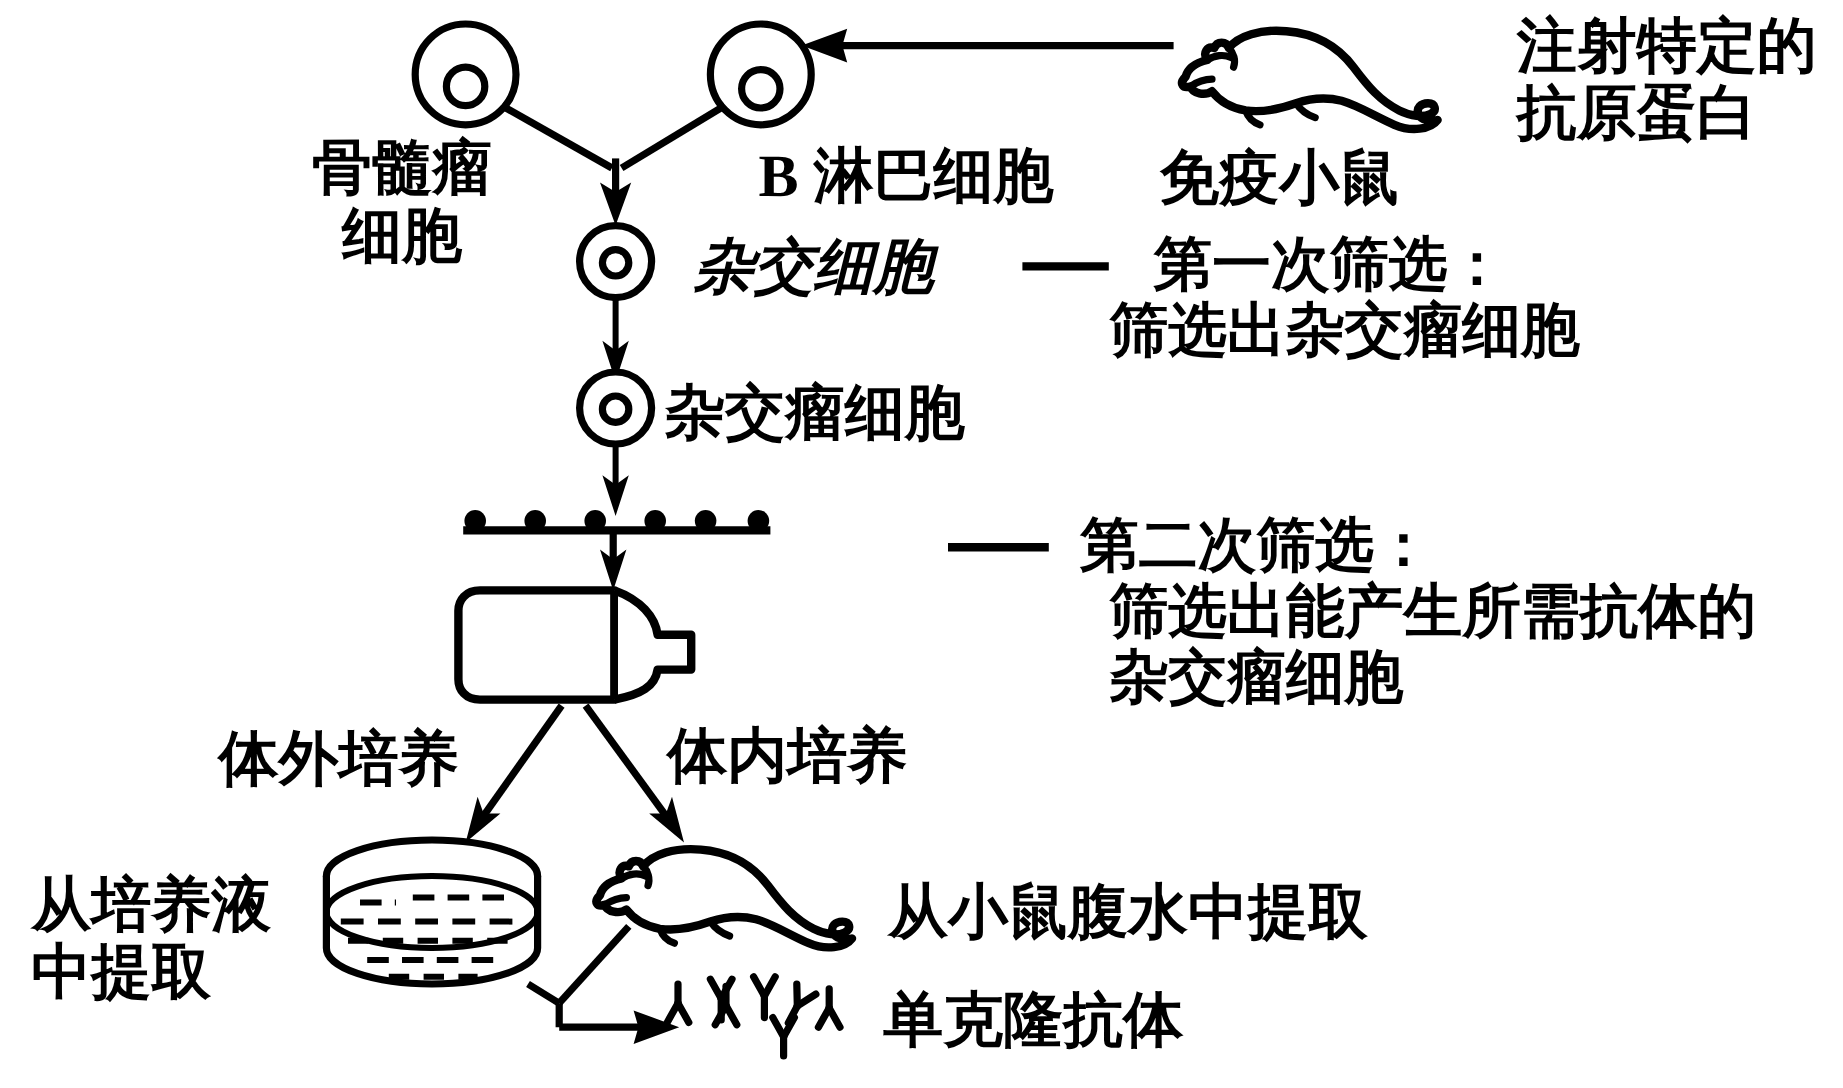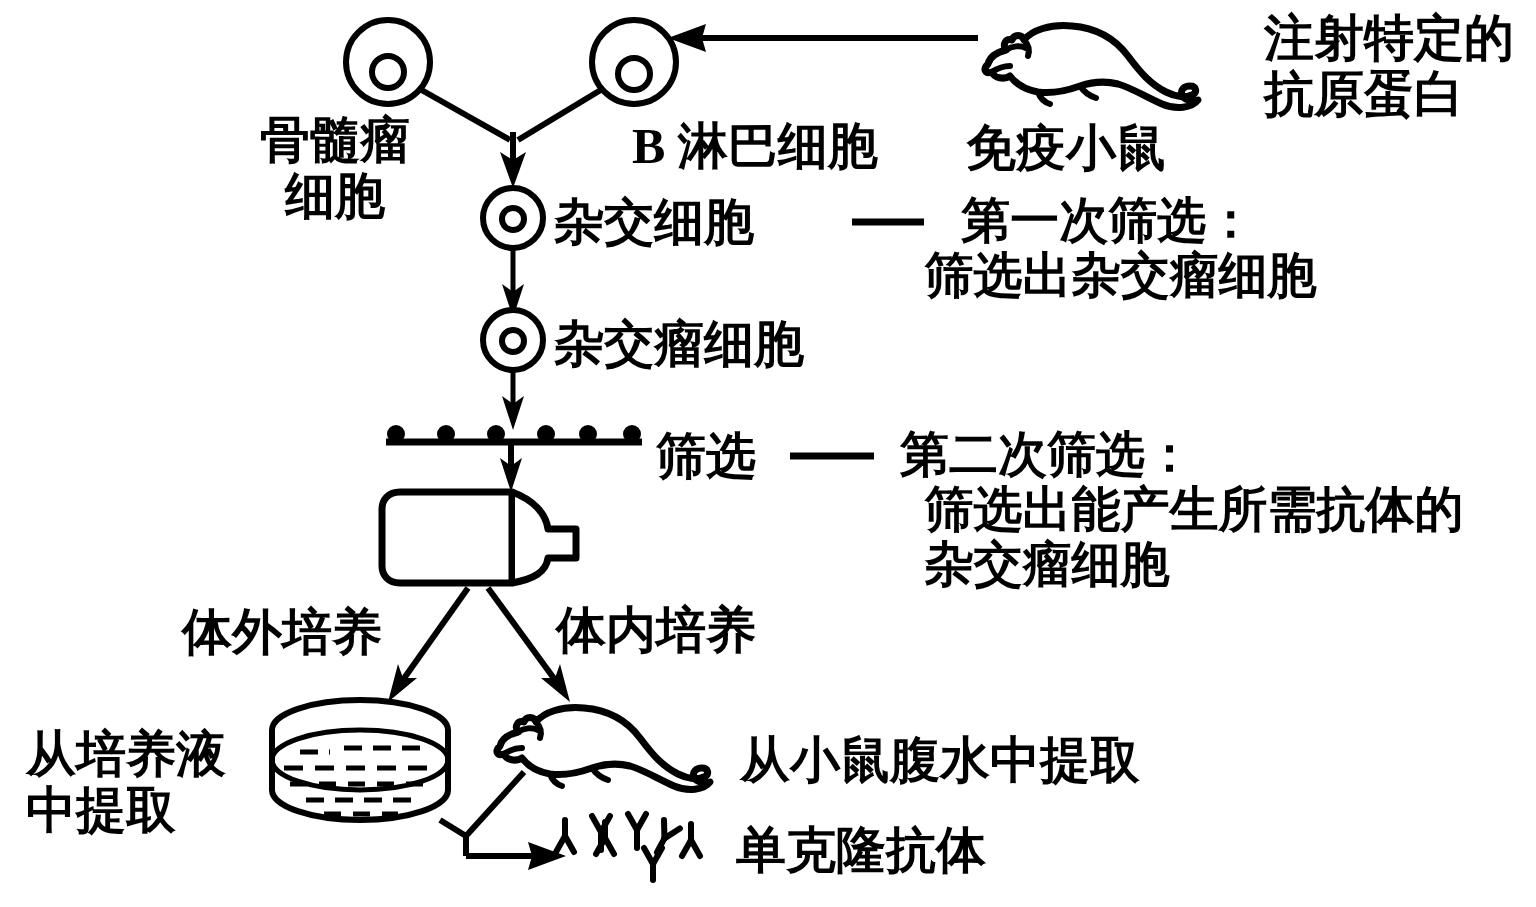--- a/index.html
+++ b/index.html
@@ -217,28 +217,27 @@
   <div class="lbl s52" style="left:260px; top:112px; text-align:center;">骨髓瘤
 细胞</div>
 
   <div class="lbl s52" style="left:604px; top:118px;margin-left:28px;">B 淋巴细胞</div>
 
   <div class="lbl s52" style="left:966px; top:120px;">免疫小鼠</div>
 
   <div class="lbl s52" style="left:1264px; top:10px;">注射特定的
 抗原蛋白</div>
 
-  <div class="lbl s52" style="left:554px; top:194px;">杂交细胞</div>
+  <div class="lbl s52" style="left:578px; top:194px;font-style:italic;">杂交细胞</div>
 
   <div class="lbl s50" style="left:900px; top:194px;text-align:center;">第一次筛选：
   筛选出杂交瘤细胞</div>
 
   <div class="lbl s52" style="left:554px; top:316px;">杂交瘤细胞</div>
 
-  <div class="lbl s52" style="left:656px; top:428px;">筛选</div>
 
   <div class="lbl s50" style="left:888px; top:428px;margin-left:12px;">第二次筛选：
   筛选出能产生所需抗体的
   杂交瘤细胞</div>
 
   <div class="lbl s52" style="left:182px; top:604px;text-align:right;">体外培养</div>
 
   <div class="lbl s52" style="left:26px; top:726px;">从培养液
 中提取</div>
 

